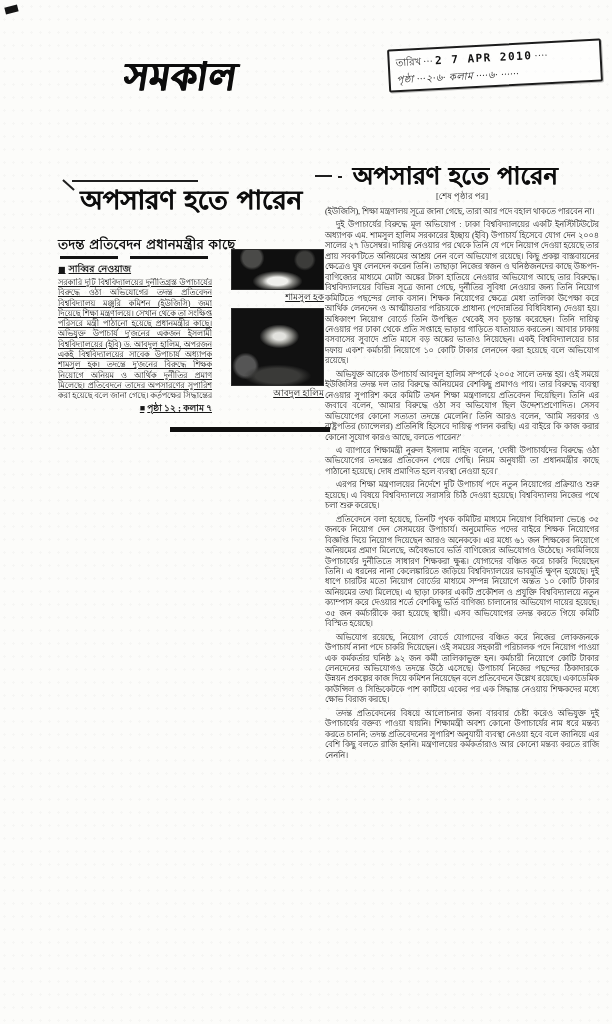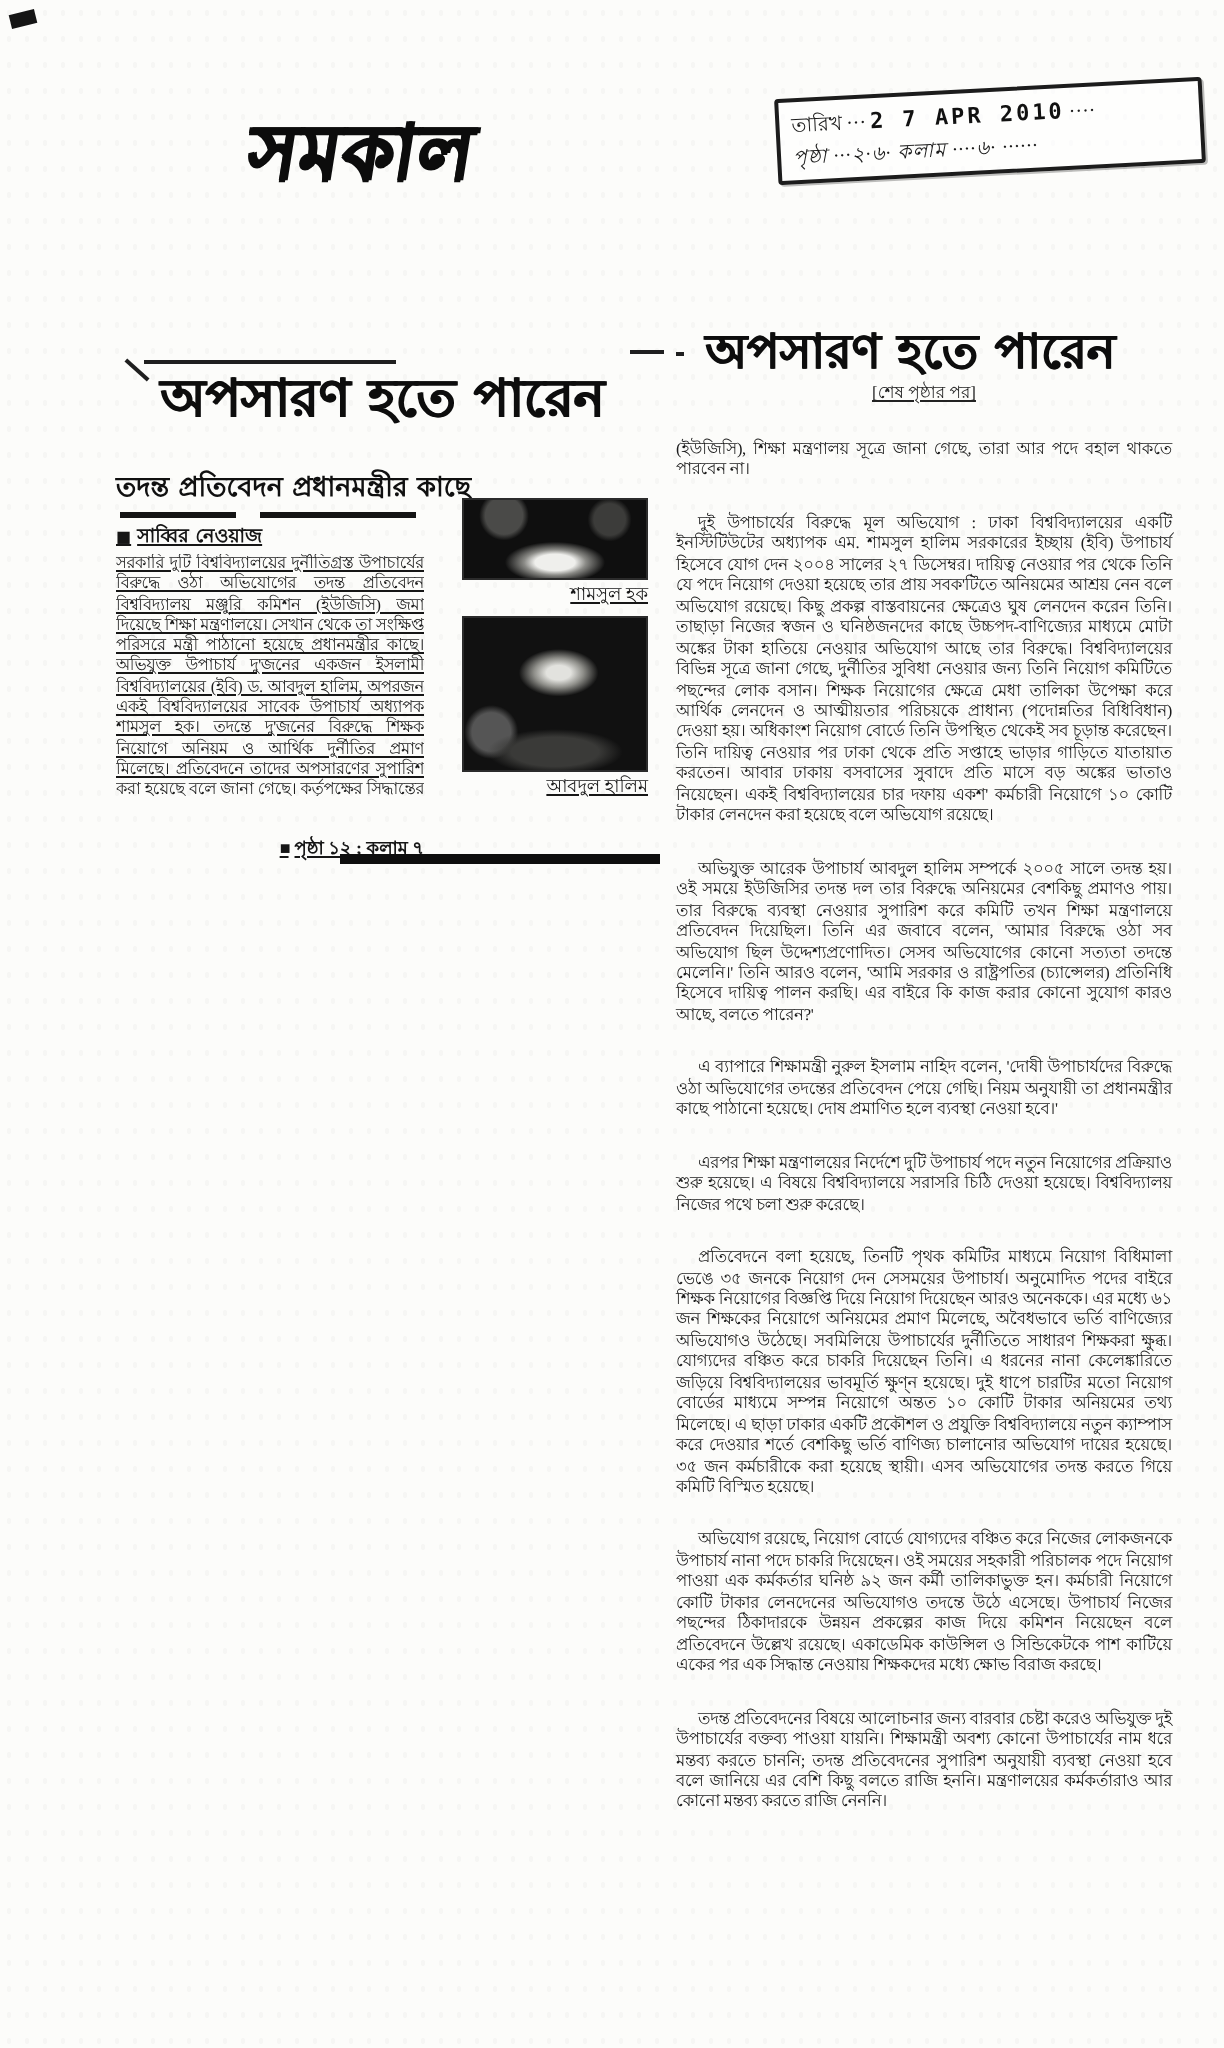--- a/index.html
+++ b/index.html
@@ -57,21 +57,21 @@
   .dash-a{width:58px;} .dash-b{width:78px;}
   .left-cols{display:flex;gap:19px;margin-top:3px;text-decoration:underline;}
   .left-text{width:160px;}
   .byline{font-size:9.5px;font-weight:bold;line-height:11px;margin:1px 0 3px;
     font-family:"DejaVu Sans","Liberation Sans",sans-serif;}
   .byline .bullet{font-size:8px;margin-right:3px;}
   .left-body{
     font-size:8.2px;line-height:10.3px;text-align:justify;
     height:121px;overflow:hidden;letter-spacing:-0.2px;color:#1c1c1c;
   }
-  .continuation{font-size:9px;font-weight:bold;text-align:right;margin-top:19px;white-space:nowrap;}
+  .continuation{font-size:9px;font-weight:bold;text-align:right;margin-top:2px;white-space:nowrap;}
   .continuation .bullet{letter-spacing:-1px;margin-right:3px;}
   .left-photos{width:93px;margin-top:-13px;}
   .photo{border:1.5px solid #2b2b2b;box-sizing:border-box;width:93px;}
   .photo-1{height:41px;
     background:
       radial-gradient(ellipse 50% 48% at 50% 80%, #efefec 0 22%, #8a8a86 34%, transparent 55%),
       radial-gradient(circle at 22% 20%, #4a4a48 0 12%, transparent 16%),
       radial-gradient(circle at 80% 25%, #3c3c3a 0 10%, transparent 14%),
       #0f0f0f;}
   .photo-2{height:78px;margin-top:5px;
@@ -83,27 +83,27 @@
   .caption{font-size:9px;line-height:11px;text-align:right;margin-top:2px;color:#151515;}
   .thick-bar{position:absolute;left:112px;top:257px;width:160px;height:5px;background:#0e0e0e;}
   
   .right-art{position:absolute;left:322px;top:158px;width:280px;}
   .r-headline{
     text-align:center;margin:5px 14px 0 0;
     font-family:"DejaVu Sans","Liberation Sans",sans-serif;
     font-weight:900;font-size:24px;line-height:27px;color:#0d0d0d;
     text-shadow:0.5px 0 0 #0d0d0d;
   }
-  .r-note{text-align:center;font-size:8.5px;line-height:10px;margin-top:1px;color:#222;text-decoration:underline;}
+  .r-note{text-align:center;font-size:8.5px;line-height:10px;margin-top:1px;color:#222;}
   .r-body{
     margin-top:3px;height:757px;overflow:hidden;
     font-size:8.3px;line-height:10.45px;text-align:justify;
     letter-spacing:-0.15px;color:#1b1b1b;
   }
-  .r-body p{margin:16px;text-indent:11px;}
+  .r-body p{margin:3px;text-indent:11px;}
   .r-body p.noindent{text-indent:0;}
 </style>
 </head>
 <body>
 
 <div class="page">
 
   <div class="speck"></div>
 
   <div class="logo">সমকাল</div>

